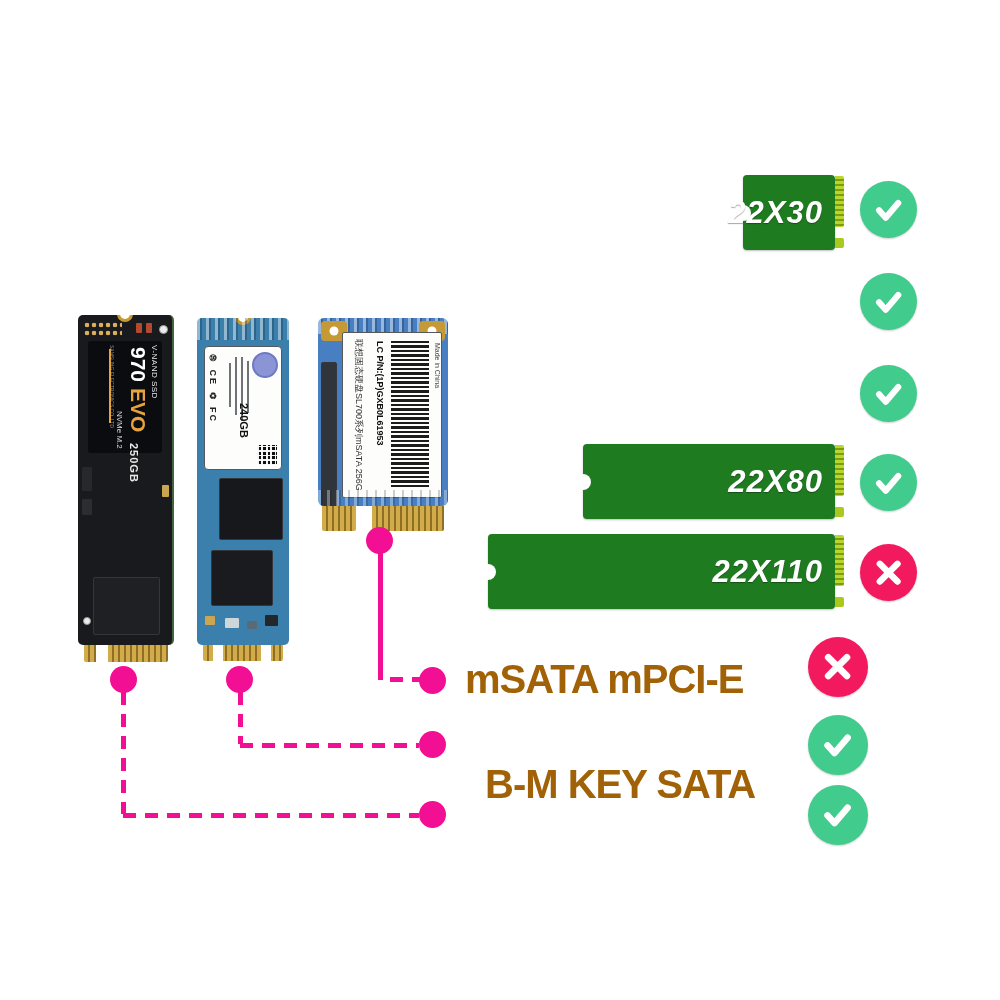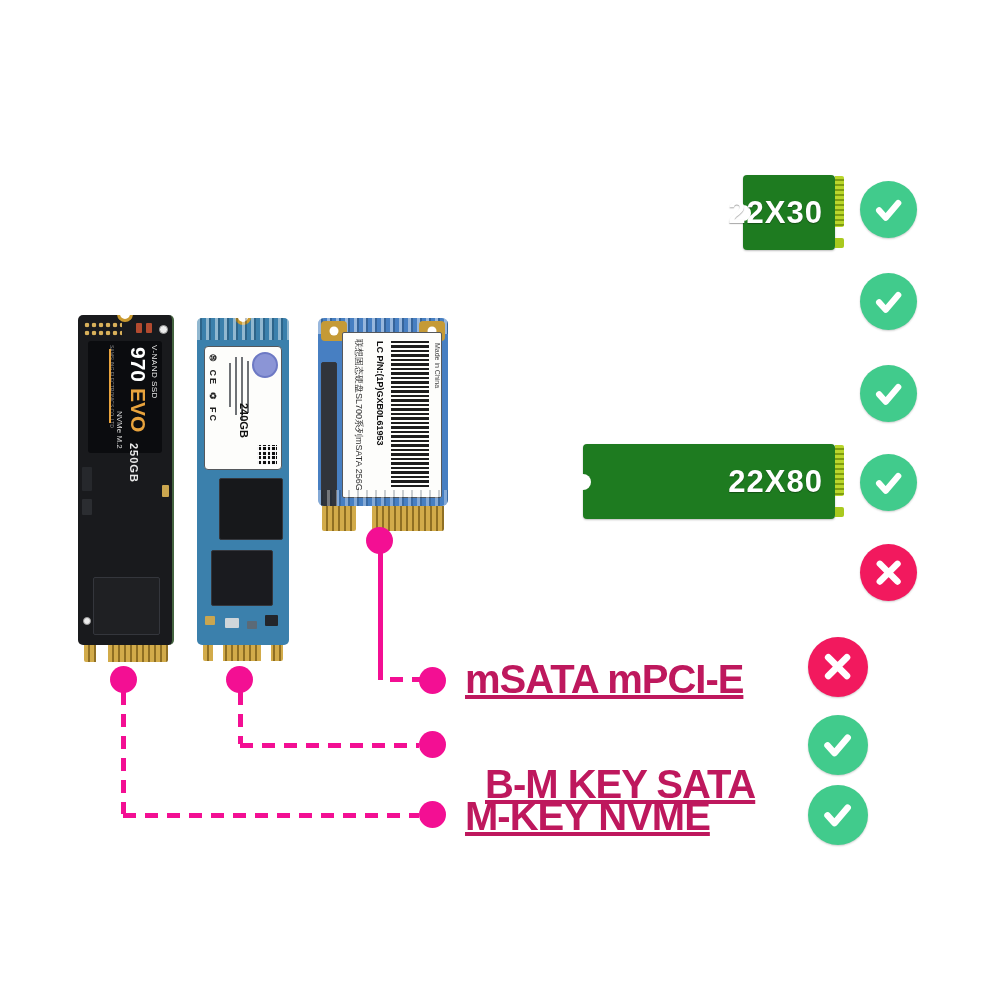--- a/index.html
+++ b/index.html
@@ -10,41 +10,41 @@
   
   .bar{position:absolute;height:75px;background:#1e7b20;border-radius:4px;
        box-shadow:0 1px 2px rgba(0,0,0,.25);}
   .bar .notch{position:absolute;left:-8px;top:50%;transform:translateY(-50%);
        width:16px;height:16px;border-radius:50%;background:#fff;}
   .bar .conn{position:absolute;right:-9px;top:1px;width:9px;height:51px;border-radius:0 2px 2px 0;
        background:repeating-linear-gradient(180deg,#b9d62c 0 3px,#7e9c10 3px 5px);}
   .bar .conn-tab{position:absolute;right:-9px;bottom:2px;width:9px;height:10px;
        background:#a9c91f;border-radius:0 2px 2px 0;}
   .bar .bar-label{position:absolute;right:12px;top:50%;transform:translateY(-50%);
-       color:#fff;font-size:31px;font-weight:bold;letter-spacing:1px;
+       color:#fff;font-size:31px;font-weight:bold;font-style:italic;letter-spacing:1px;
        text-shadow:0 1px 1px rgba(0,0,0,.35);}
 
   
   .badge{position:absolute;border-radius:50%;display:flex;align-items:center;justify-content:center;
        box-shadow:0 1px 2px rgba(0,0,0,.2);}
   .badge.ok{background:#41cb8c;}
   .badge.no{background:#f2195e;}
   .badge svg{width:62%;height:62%;}
 
   
   .dot{position:absolute;width:27px;height:27px;border-radius:50%;background:#f30f93;}
   .dash-h{position:absolute;height:5px;
        background:repeating-linear-gradient(90deg,#f30f93 0 13px,transparent 13px 22px);}
   .dash-v{position:absolute;width:5px;
        background:repeating-linear-gradient(180deg,#f30f93 0 13px,transparent 13px 22px);}
   .solid-v{position:absolute;width:5px;background:#f30f93;}
 
   
-  .if-label{position:absolute;left:465px;height:48px;line-height:48px;color:#be185d;
-       font-size:40px;font-weight:bold;letter-spacing:-1px;white-space:nowrap;text-decoration:underline;}
+  .if-label{position:absolute;left:465px;height:48px;line-height:48px;color:#a16207;
+       font-size:40px;font-weight:bold;letter-spacing:-1px;white-space:nowrap;}
 
   
   .pcb{position:absolute;border-radius:5px;overflow:hidden;}
   .top-notch{position:absolute;top:-9px;left:50%;transform:translateX(-50%);
        width:16px;height:16px;border-radius:50%;background:#fff;border:3px solid #c9992e;box-sizing:border-box;}
   .mottle{position:absolute;left:0;right:0;height:22px;opacity:.8;
        background-image:repeating-linear-gradient(90deg,rgba(255,255,255,.55) 0 3px,rgba(10,30,50,.35) 3px 5px,transparent 5px 9px);}
   .chip{position:absolute;background:#17181b;border:1px solid #34363c;border-radius:2px;box-sizing:border-box;}
   .fingers{position:absolute;background:repeating-linear-gradient(90deg,#d2ab4a 0 4px,#8f6f23 4px 6px);
        border-radius:0 0 2px 2px;}
@@ -120,20 +120,26 @@
     <span class="conn"></span>
     <span class="conn-tab"></span>
     <span class="bar-label">22X80</span>
   </div>
   <div class="badge ok" style="left:860px;top:454px;width:57px;height:57px;">
     <svg viewBox="0 0 24 24">
         <path d="M5.5 12.5l4.5 5 8.5-10" stroke="#fff" stroke-width="4.2" fill="none" stroke-linecap="round" stroke-linejoin="round"></path>
       </svg>
   </div>
 
+  <div class="bar" style="left:488px;top:534px;width:347px;">
+    <span class="notch"></span>
+    <span class="conn"></span>
+    <span class="conn-tab"></span>
+    <span class="bar-label">22X110</span>
+  </div>
   <div class="badge no" style="left:860px;top:544px;width:57px;height:57px;">
     <svg viewBox="0 0 24 24">
         <path d="M6 6l12 12M18 6L6 18" stroke="#fff" stroke-width="4.4" fill="none" stroke-linecap="round"></path>
       </svg>
   </div>
 
   <div class="abs" style="left:78px;top:315px;width:96px;height:347px;">
     <div class="pcb pcb1">
       <span class="top-notch"></span>
       <span class="pads"></span>
@@ -232,20 +238,19 @@
       </svg>
   </div>
 
   <div class="if-label" style="top:760px;margin-left:20px;">B-M KEY SATA</div>
   <div class="badge ok" style="left:808px;top:715px;width:60px;height:60px;">
     <svg viewBox="0 0 24 24">
         <path d="M5.5 12.5l4.5 5 8.5-10" stroke="#fff" stroke-width="4.2" fill="none" stroke-linecap="round" stroke-linejoin="round"></path>
       </svg>
   </div>
 
-  <div class="if-label" style="top:792px;">M-KEY NVME</div>
   <div class="badge ok" style="left:808px;top:785px;width:60px;height:60px;">
     <svg viewBox="0 0 24 24">
         <path d="M5.5 12.5l4.5 5 8.5-10" stroke="#fff" stroke-width="4.2" fill="none" stroke-linecap="round" stroke-linejoin="round"></path>
       </svg>
   </div>
 
 </div>
 
 </body></html>

